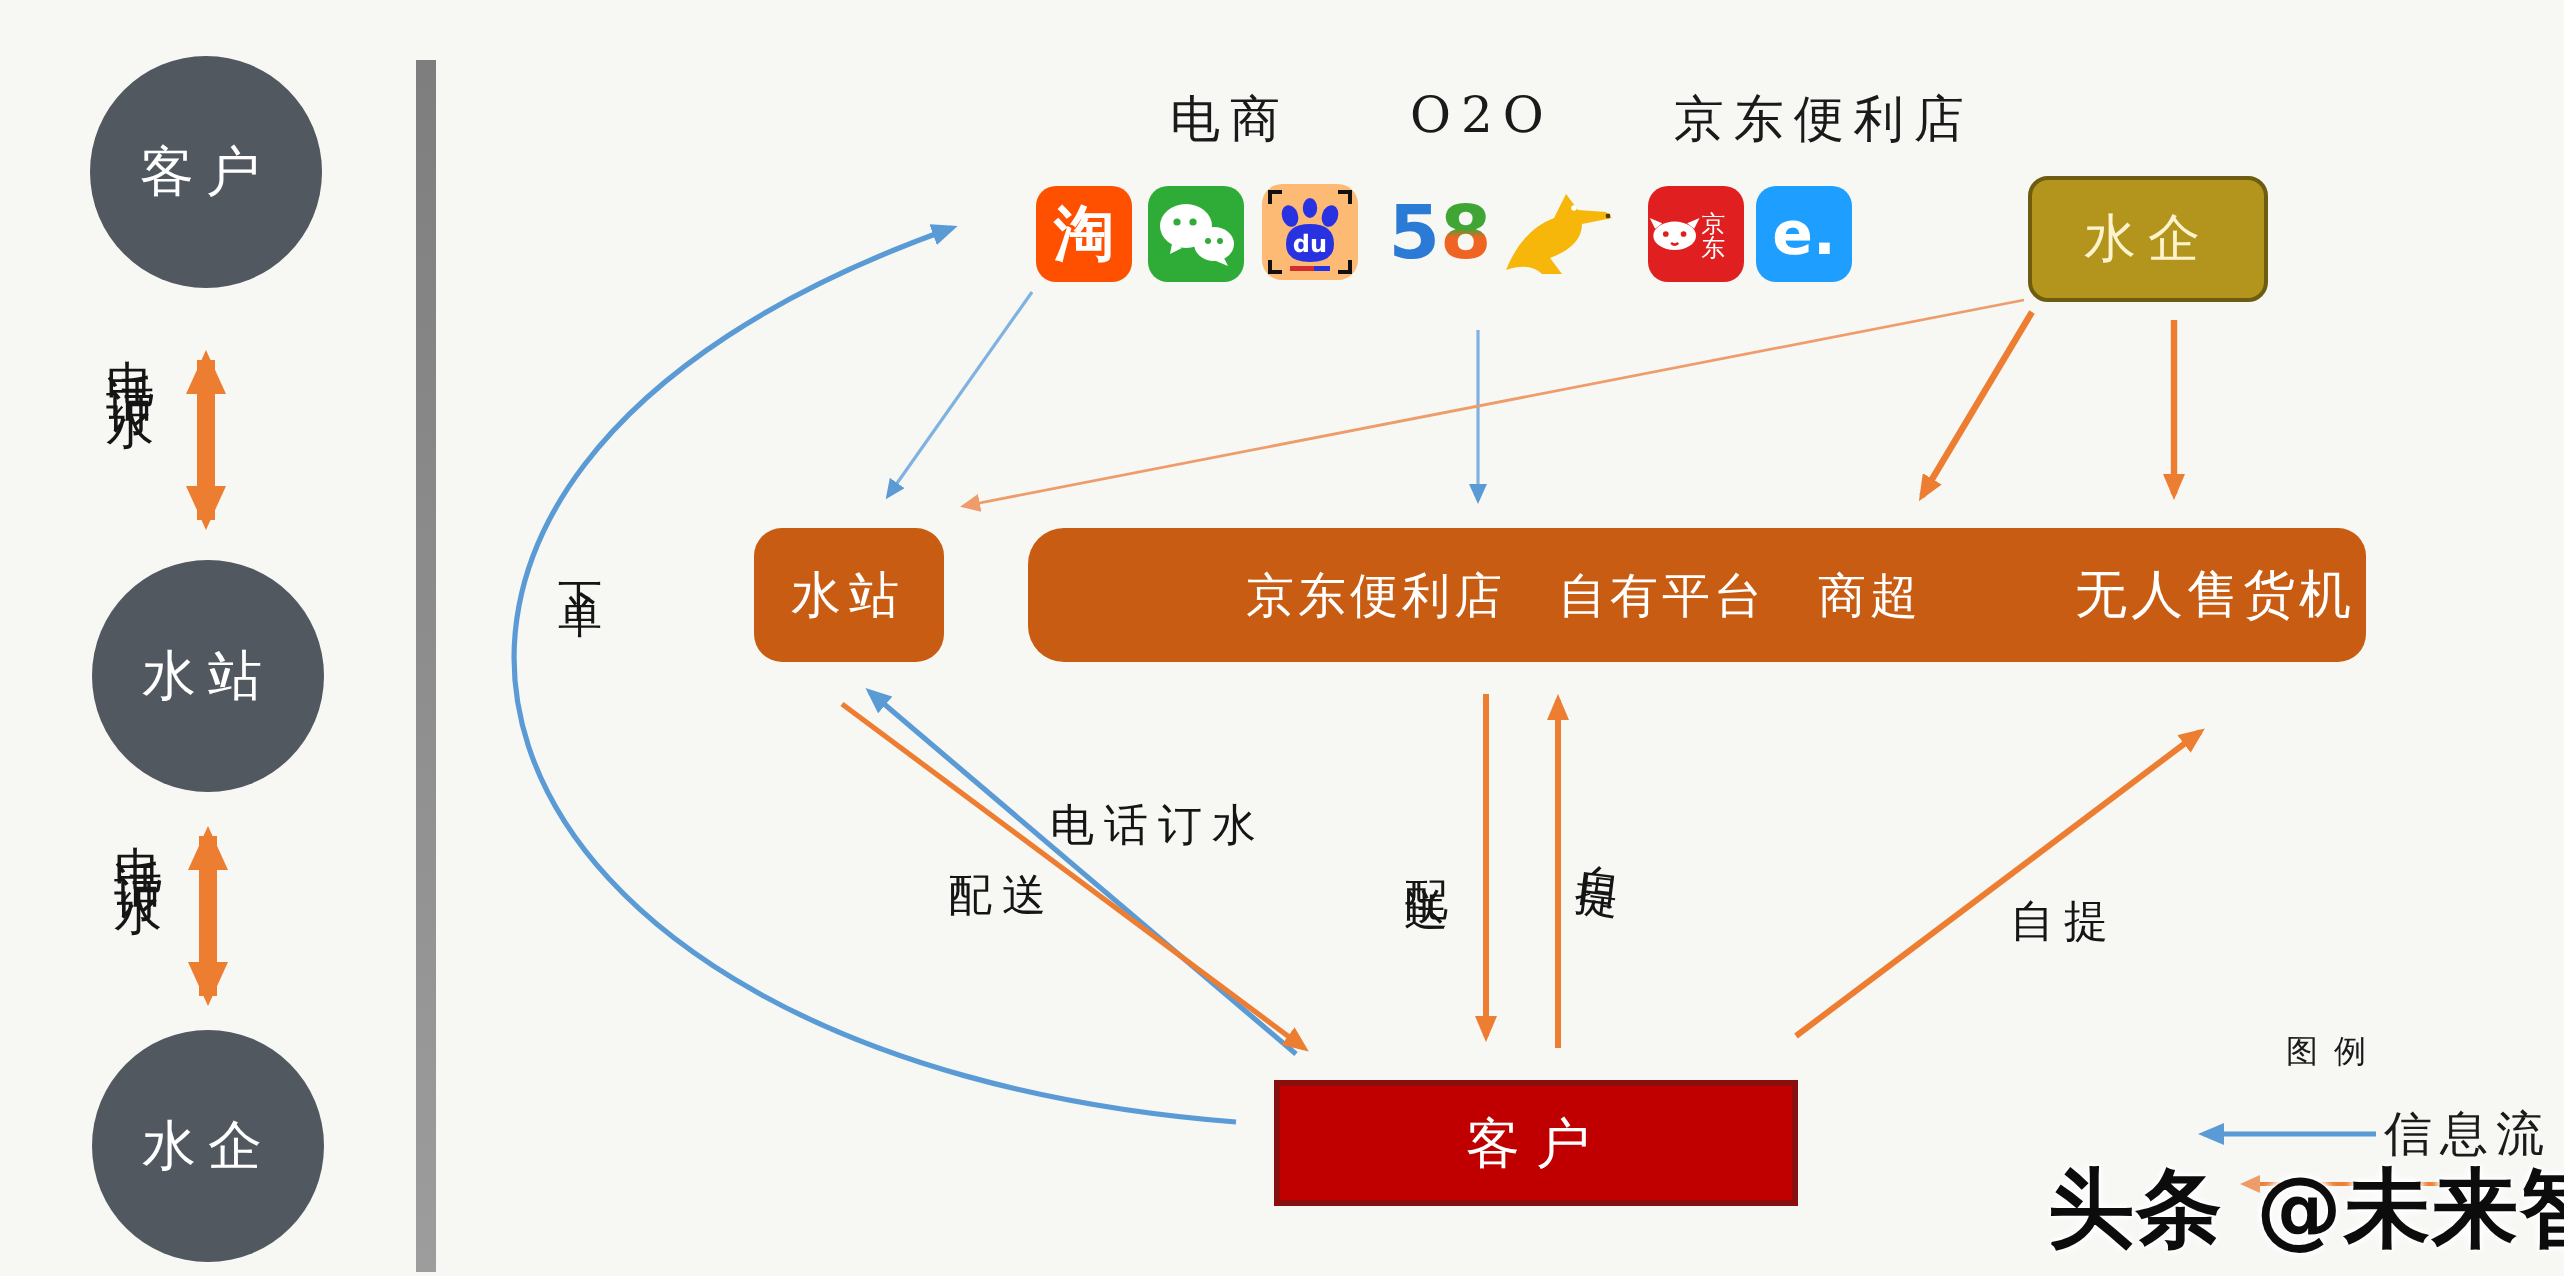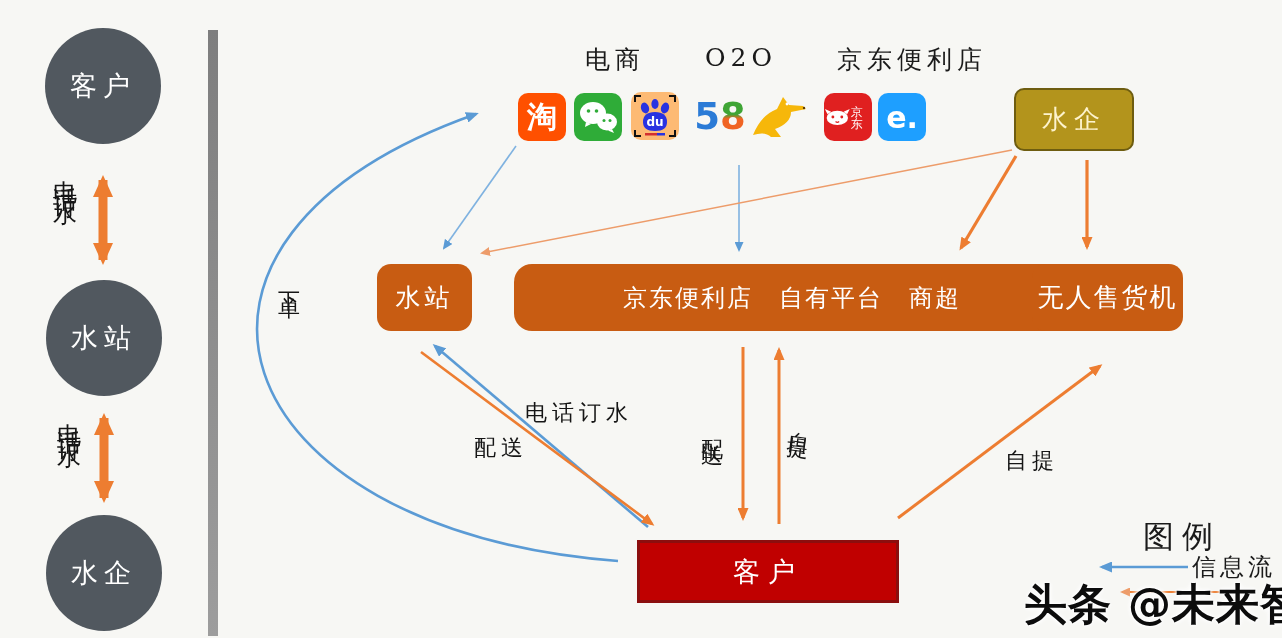--- a/index.html
+++ b/index.html
@@ -55,21 +55,21 @@
   .box-vending{left:1032px;top:264px;width:151px;height:67px;font-size:26px;letter-spacing:2px;}
   .box-customer{
     left:637px;top:540px;width:256px;height:57px;
     background:#c00000;border:3px solid #8b0e0e;
     font-size:27px;letter-spacing:8px;
   }
   
   .alabel{font-size:22px;color:#151515;white-space:nowrap;}
   .alabel.vert{writing-mode:vertical-rl;text-orientation:upright;letter-spacing:5px;line-height:1;}
   
-  .legend-title{left:1143px;top:516px;font-size:31px;letter-spacing:8px;}
+  .legend-title{left:1143px;top:516px;font-size:16px;letter-spacing:8px;}
   .legend-info{left:1192px;top:551px;font-size:24px;letter-spacing:4px;}
   .watermark{
     left:1024px;top:576px;font-size:43px;font-weight:bold;color:#0c0c0c;
     font-family:"DejaVu Sans","Liberation Sans",sans-serif;
     white-space:nowrap;letter-spacing:1px;
     text-shadow:0 0 3px #fff,0 0 3px #fff,0 0 5px #fff,0 0 6px #fff;
   }
   svg.overlay{position:absolute;left:0;top:0;pointer-events:none;}
 </style>
 </head>

